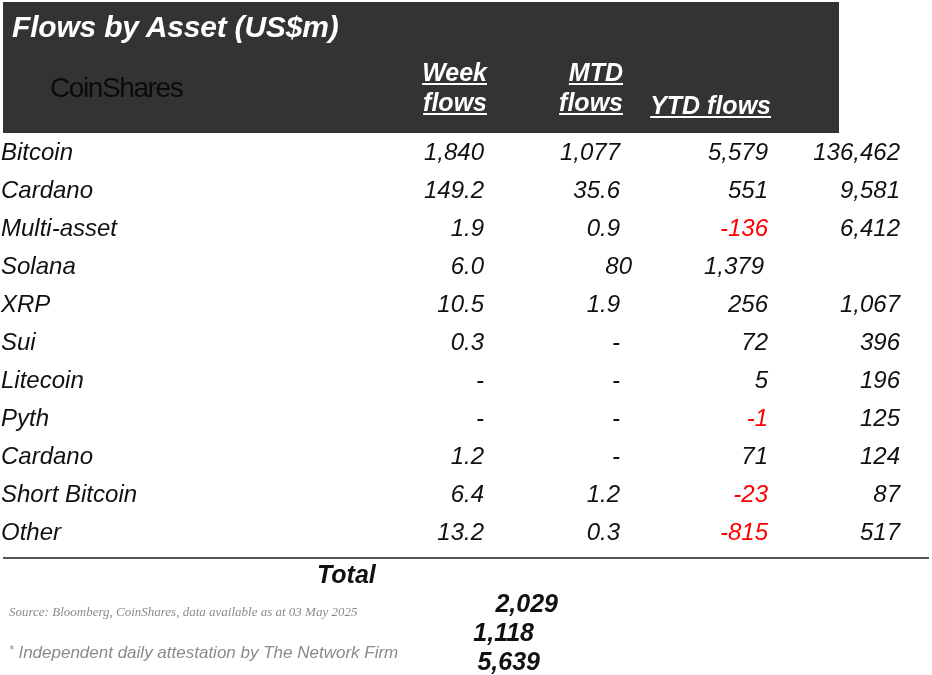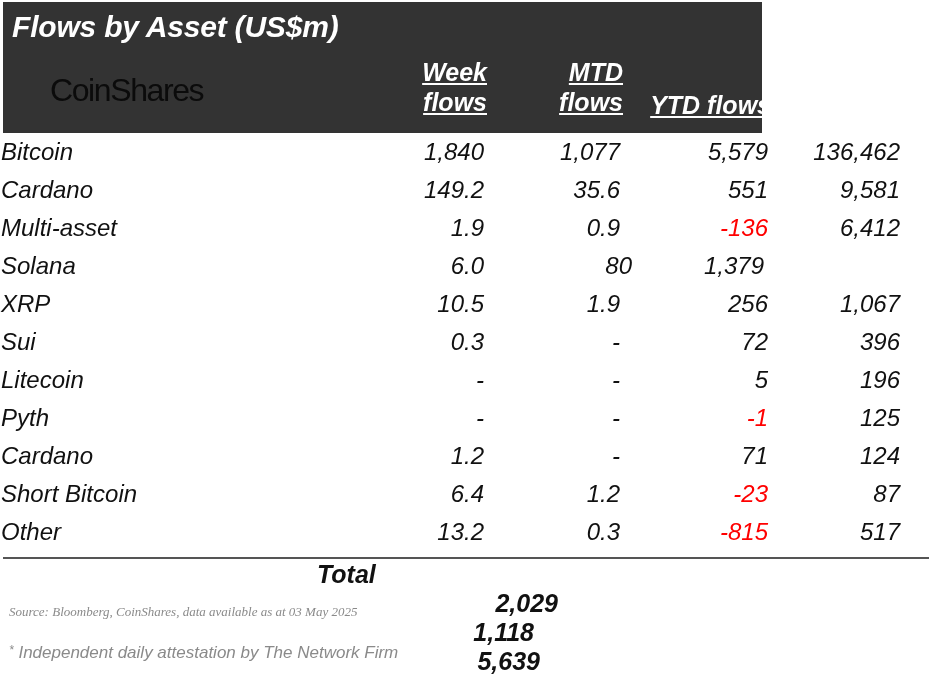--- a/index.html
+++ b/index.html
@@ -20,21 +20,21 @@
     height: 675px;
     background: #ffffff;
     box-sizing: border-box;
   }
 
   
   .header-band {
     position: absolute;
     left: 3px;
     top: 2px;
-    width: 759px;
+    width: 836px;
     height: 131px;
     background: #333333;
     box-sizing: border-box;
   }
 
   .report-title {
     position: absolute;
     left: 9px;
     top: 8px;
     font-size: 30px;
@@ -42,21 +42,21 @@
     font-weight: bold;
     color: #ffffff;
     letter-spacing: -0.2px;
     white-space: nowrap;
   }
 
   .brand-logo {
     position: absolute;
     left: 47px;
     top: 72px;
-    font-size: 32px;
+    font-size: 28px;
     font-weight: normal;
     color: #0b0b0b;
     letter-spacing: -1.4px;
     white-space: nowrap;
     line-height: 1;
   }
 
   
   .col-head {
     position: absolute;

